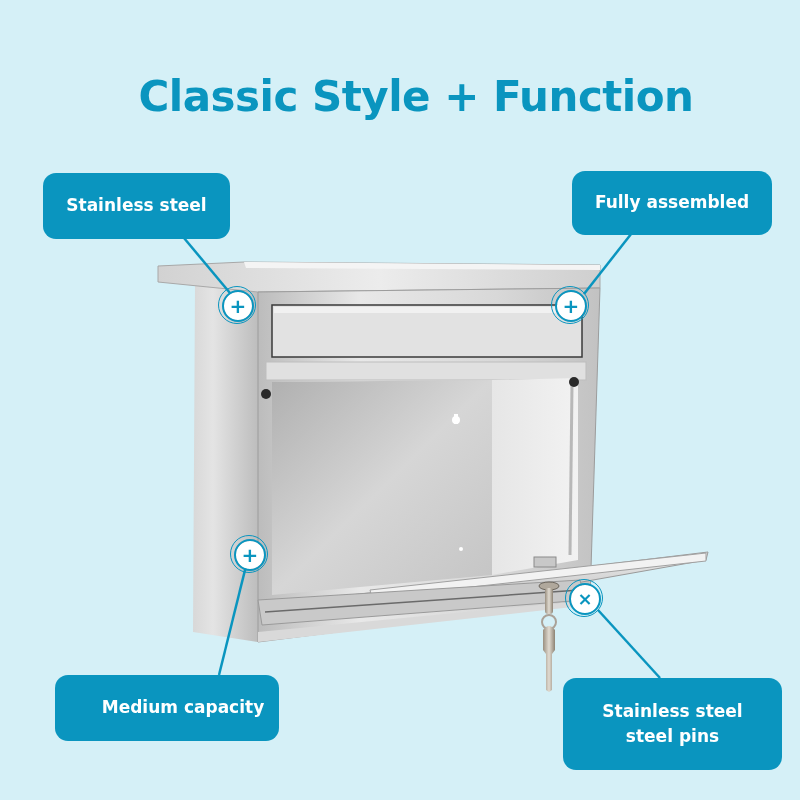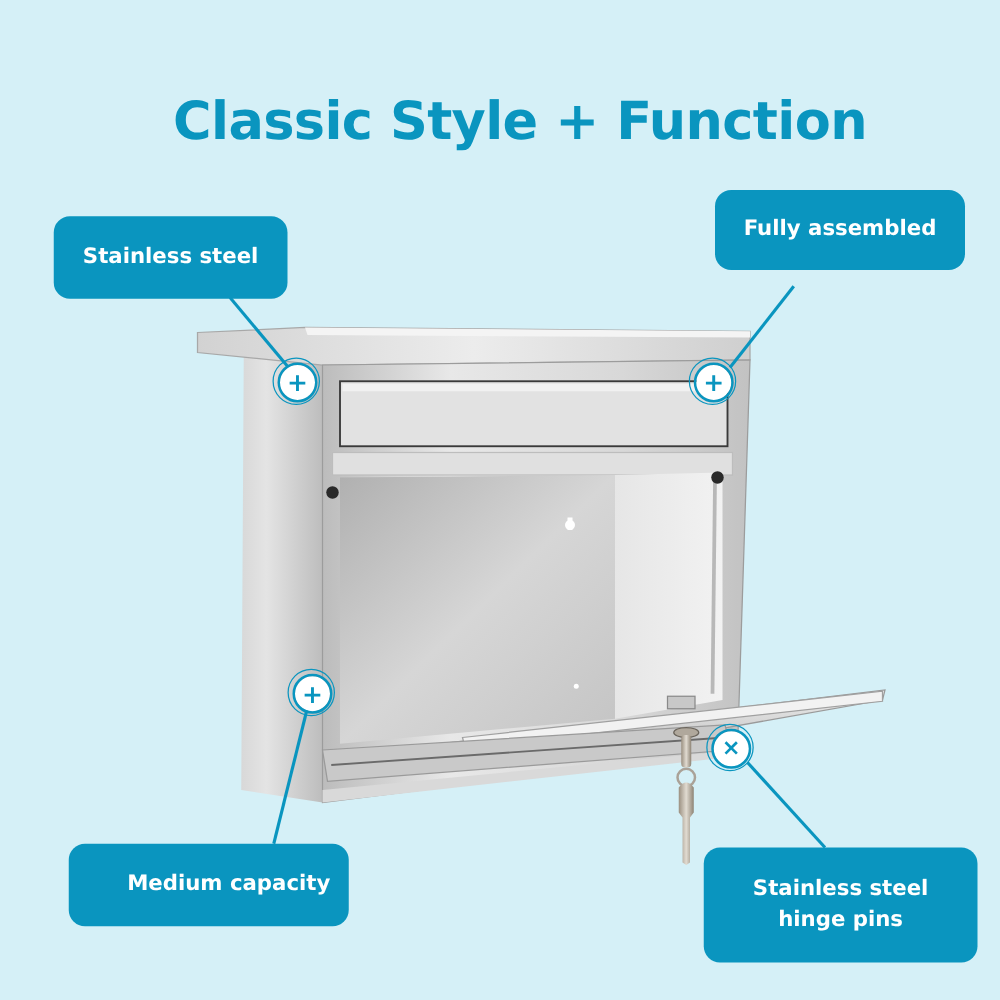--- a/index.html
+++ b/index.html
@@ -128,29 +128,29 @@
   <line x1="635" y1="229" x2="584" y2="294" stroke="#0a95bf" stroke-width="2.5"></line>
   <line x1="246" y1="566" x2="219" y2="675" stroke="#0a95bf" stroke-width="2.5"></line>
   <line x1="598" y1="610" x2="660" y2="678" stroke="#0a95bf" stroke-width="2.5"></line>
 </svg>
 
 <div class="callout" style="left:43px; top:173px; width:187px; height:66px; background:#0a95bf;">
   <span class="lbl">Stainless steel</span>
 </div>
 <div class="marker" style="left:224px; top:292px; color:#0a95bf;">+</div>
 
-<div class="callout" style="left:572px; top:152px; width:200px; height:64px; background:#0a95bf;">
+<div class="callout" style="left:572px; top:171px; width:200px; height:64px; background:#0a95bf;">
   <span class="lbl">Fully assembled</span>
 </div>
 <div class="marker" style="left:557px; top:292px; color:#0a95bf;">+</div>
 
 <div class="callout" style="left:55px; top:675px; width:224px; height:66px; background:#0a95bf;padding-left:32px;">
   <span class="lbl">Medium capacity</span>
 </div>
 <div class="marker" style="left:236px; top:541px; color:#0a95bf;">+</div>
 
 <div class="callout" style="left:563px; top:678px; width:219px; height:92px; background:#0a95bf;">
   <div>
     <span class="lbl">Stainless steel</span>
-    <span class="lbl">hinge pins</span>
+    <span class="lbl">steel pins</span>
   </div>
 </div>
 <div class="marker" style="left:571px; top:585px; color:#0a95bf; font-size:18px;">×</div>
 
 </body></html>

